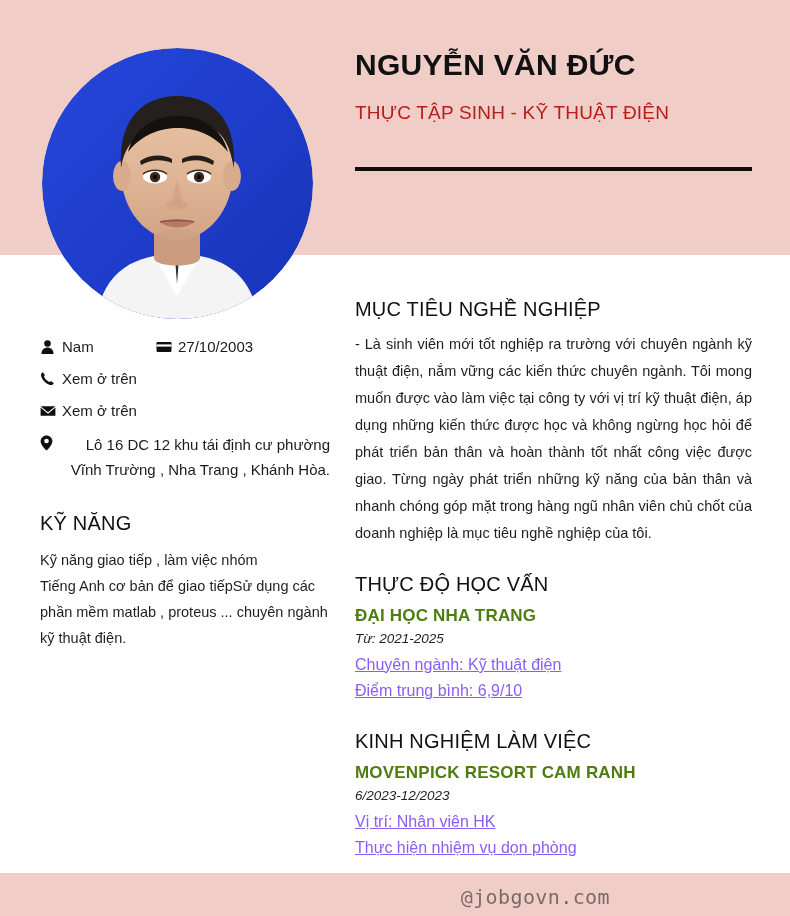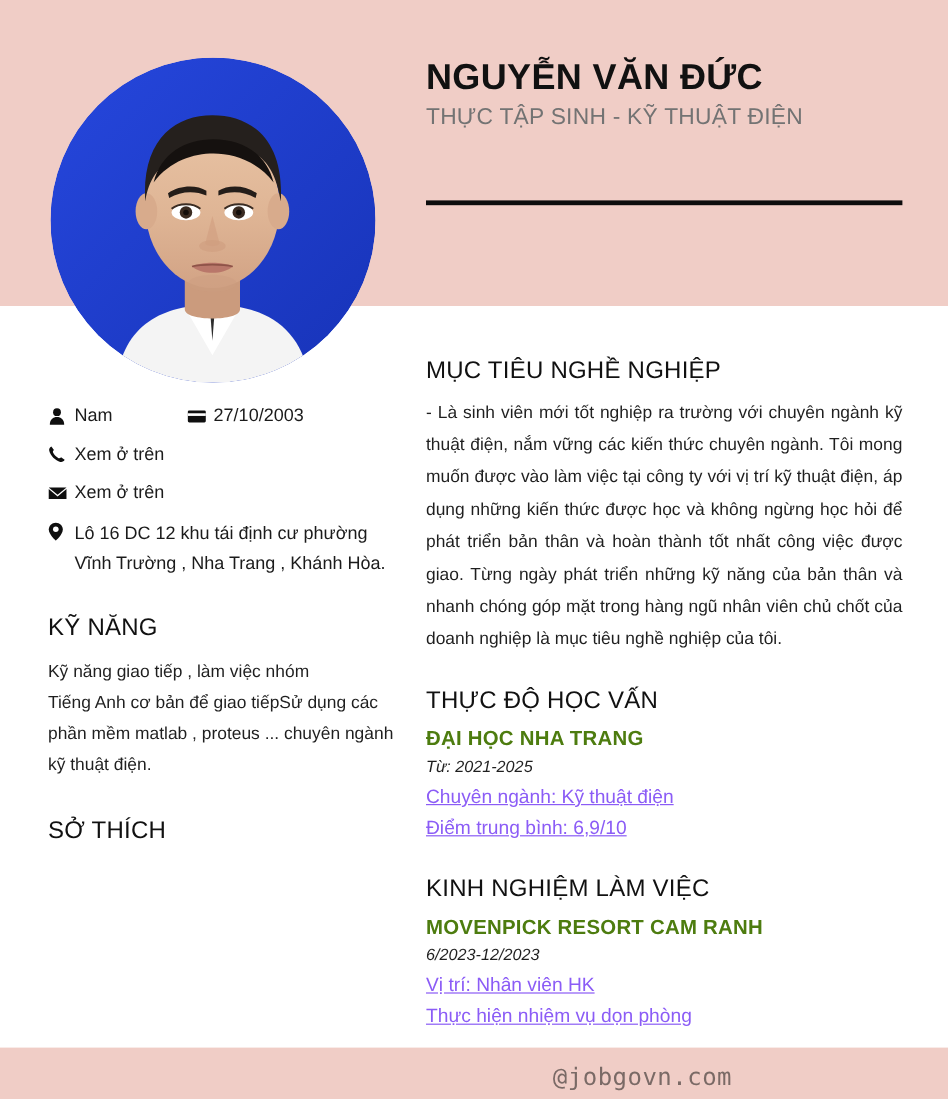--- a/index.html
+++ b/index.html
@@ -75,25 +75,25 @@
   }
   .cv-name {
     font-size: 30px;
     font-weight: bold;
     letter-spacing: 0.3px;
     color: #111111;
     line-height: 1.12;
     white-space: nowrap;
   }
   .cv-role {
-    margin-top: 5px;
+    margin-top: 20px;
     font-size: 19px;
     font-weight: normal;
     letter-spacing: 0.2px;
-    color: #737373;
+    color: #b91c1c;
     white-space: nowrap;
   }
   .header-rule {
     position: absolute;
     left: 355px;
     top: 167px;
     width: 397px;
     height: 4px;
     background: #0d0d0d;
     z-index: 6;
@@ -135,21 +135,21 @@
   .contact-text {
     font-size: 15px;
     line-height: 22px;
     color: #1b1b1b;
   }
   .contact-cell {
     display: flex;
     align-items: flex-start;
   }
   .cell-gender { width: 116px; }
-  .addr-text { line-height: 25px; }
+  .addr-text { line-height: 25px; text-align: right; }
 
   
   .sec-head {
     font-size: 20px;
     font-weight: normal;
     letter-spacing: 0.2px;
     color: #111111;
     margin-bottom: 12px;
   }
   .sec-head-left { margin-top: 30px; }
@@ -314,21 +314,20 @@
         </span>
         <span class="contact-text addr-text">Lô 16 DC 12 khu tái định cư phường Vĩnh Trường , Nha Trang , Khánh Hòa.</span>
       </div>
 
     </div>
 
     <div class="sec-head sec-head-left">KỸ NĂNG</div>
     <div class="left-para">Kỹ năng giao tiếp , làm việc nhóm</div>
     <div class="left-para">Tiếng Anh cơ bản để giao tiếpSử dụng các phần mềm matlab , proteus ... chuyên ngành kỹ thuật điện.</div>
 
-    <div class="sec-head sec-head-left">SỞ THÍCH</div>
 
   </div>
 
   <div class="col-right">
 
     <div class="sec-head sec-head-right">MỤC TIÊU NGHỀ NGHIỆP</div>
     <div class="objective">- Là sinh viên mới tốt nghiệp ra trường với chuyên ngành kỹ thuật điện, nắm vững các kiến thức chuyên ngành. Tôi mong muốn được vào làm việc tại công ty với vị trí kỹ thuật điện, áp dụng những kiến thức được học và không ngừng học hỏi để phát triển bản thân và hoàn thành tốt nhất công việc được giao. Từng ngày phát triển những kỹ năng của bản thân và nhanh chóng góp mặt trong hàng ngũ nhân viên chủ chốt của doanh nghiệp là mục tiêu nghề nghiệp của tôi.</div>
 
     <div class="block">
       <div class="sec-head sec-head-right">THỰC ĐỘ HỌC VẤN</div>

